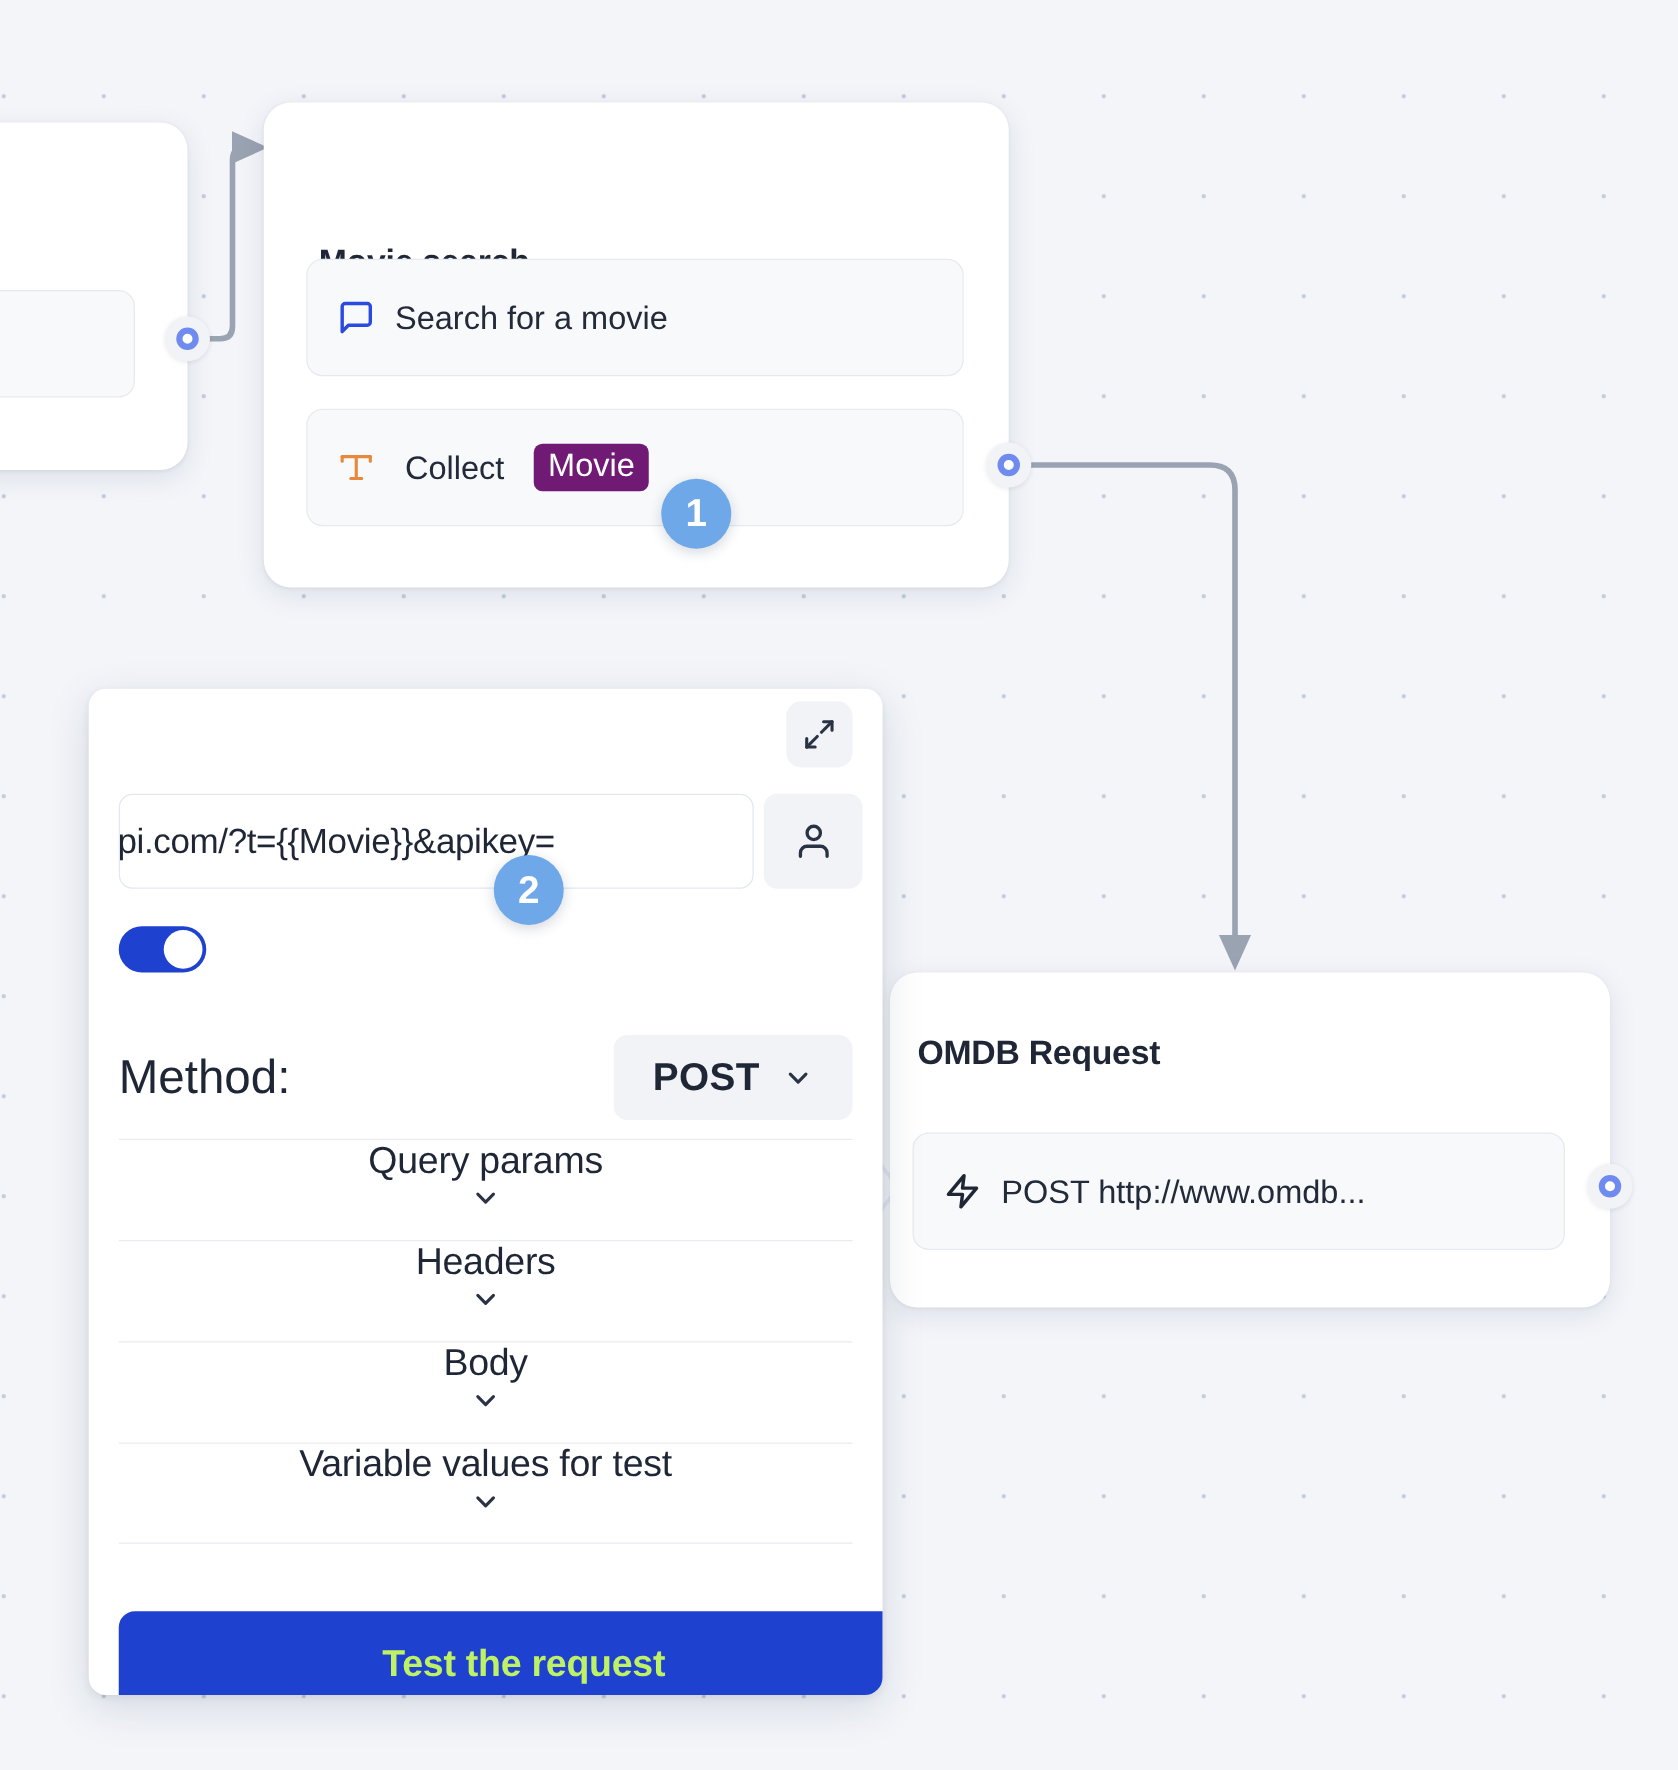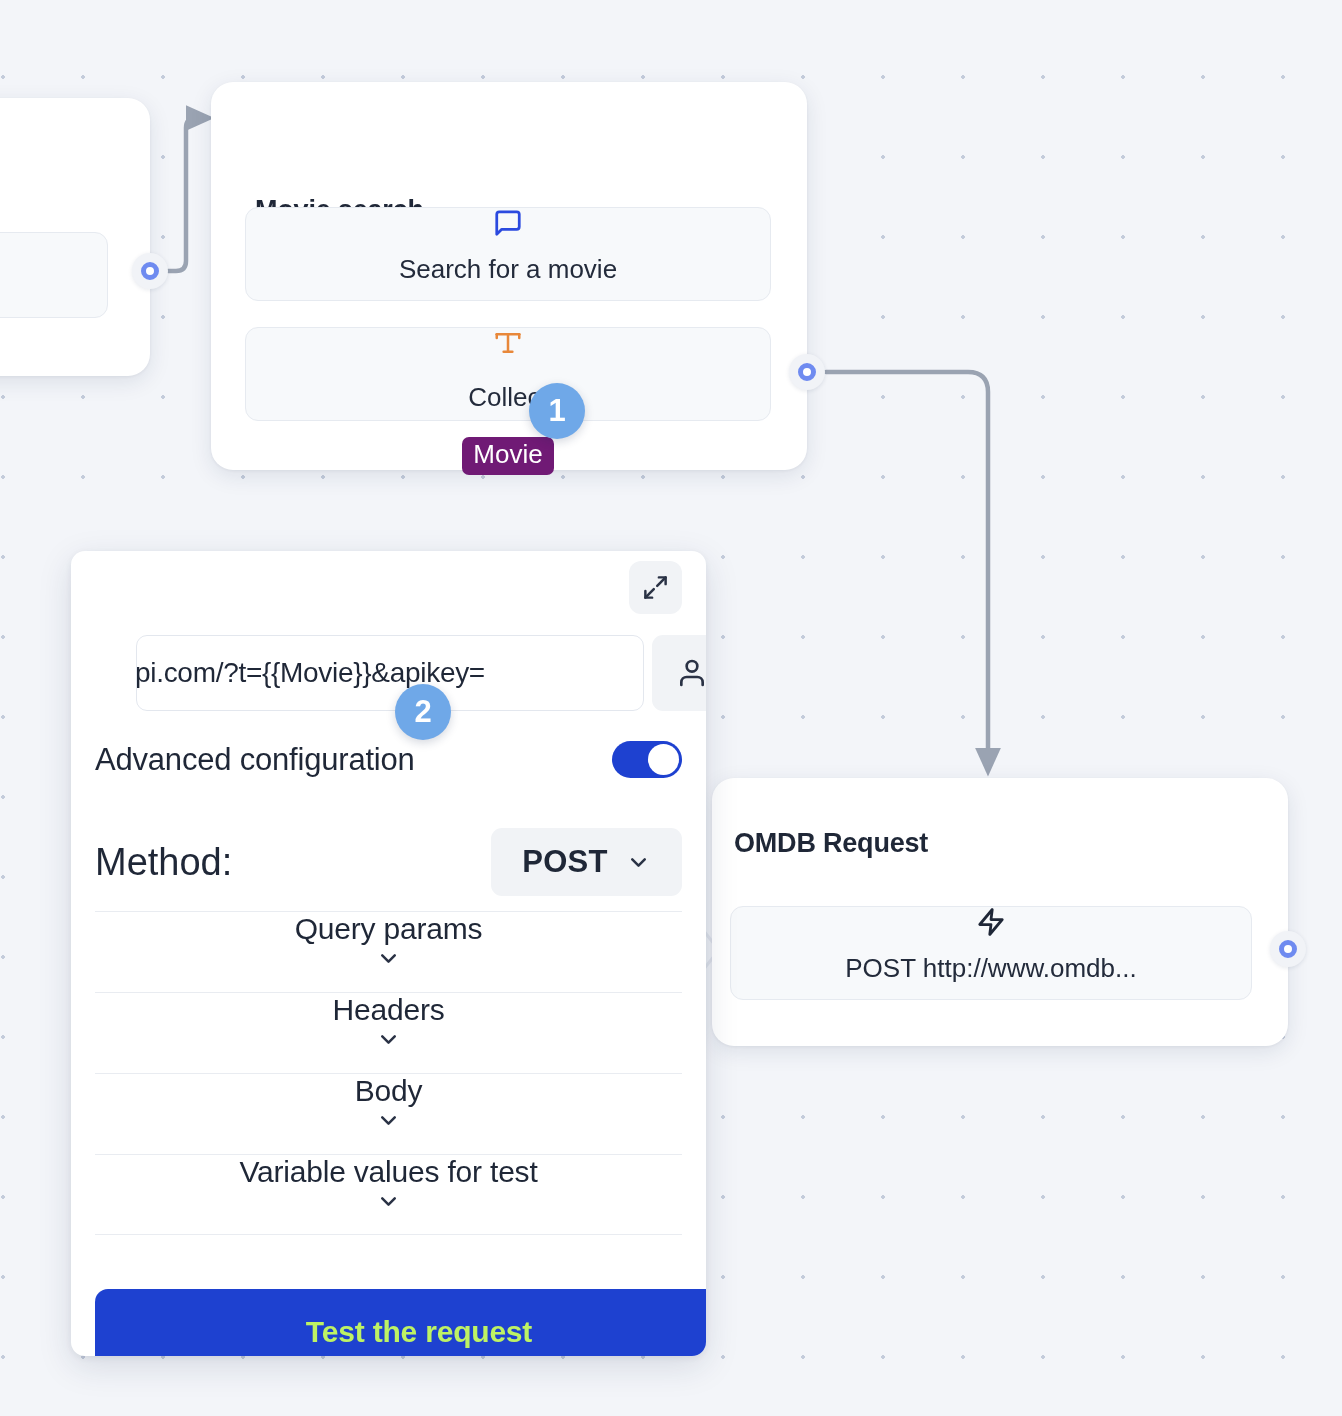--- a/index.html
+++ b/index.html
@@ -49,21 +49,20 @@
     display: flex;
     align-items: center;
     gap: 16px;
     background: #f7f9fb;
     border: 1px solid #e6eaf0;
     border-radius: 13px;
     box-sizing: border-box;
     padding: 0 24px;
     font-size: 26px;
     color: #232b3b;
-    flex-direction: column;
   }
 
   
   #partial-card {
     left: -190px;
     top: 98px;
     width: 340px;
     height: 278px;
     border-radius: 22px;
   }
@@ -156,21 +155,20 @@
     justify-content: center;
     cursor: pointer;
   }
   .url-wrap {
     position: absolute;
     left: 24px;
     top: 84px;
     display: flex;
     align-items: stretch;
     gap: 8px;
-    margin-left: 41px;
   }
   .url-input {
     width: 508px;
     height: 76px;
     box-sizing: border-box;
     border: 1px solid #e3e7ee;
     border-radius: 11px;
     background: #ffffff;
     font-size: 28px;
     color: #1f2737;
@@ -392,21 +390,20 @@
       <span class="icon">
         <svg width="32" height="32" viewBox="0 0 24 24" fill="none" stroke="#2a3245" stroke-width="2" stroke-linecap="round" stroke-linejoin="round">
           <path d="M20 21v-2a4 4 0 0 0-4-4H8a4 4 0 0 0-4 4v2"></path>
           <circle cx="12" cy="7" r="4"></circle>
         </svg>
       </span>
     </div>
   </div>
 
   <div class="adv-row">
-    <span class="adv-label">Advanced configuration</span>
     <span class="toggle">
       <span class="knob"></span>
     </span>
   </div>
 
   <div class="method-row">
     <span class="method-label">Method:</span>
     <span class="method-select">
       <span class="method-value">POST</span>
       <span class="icon">

